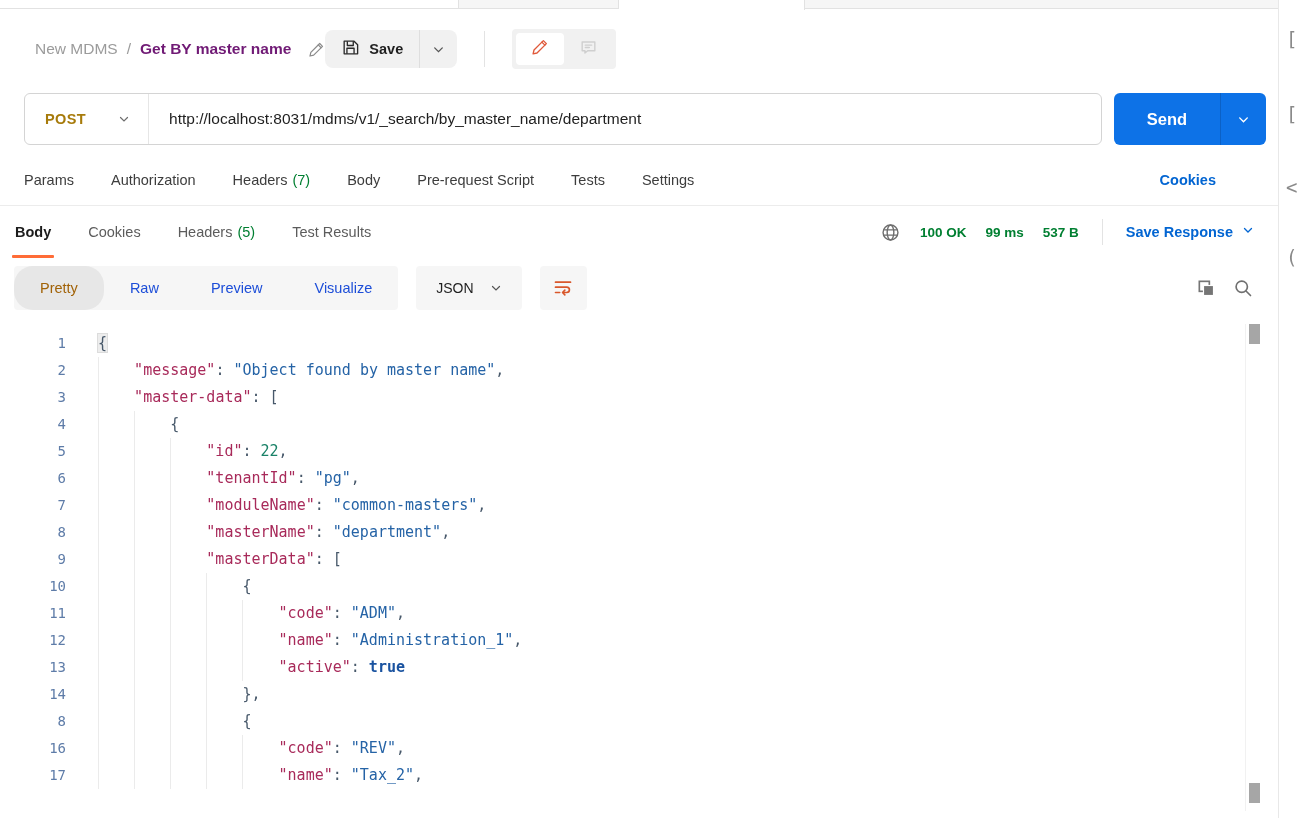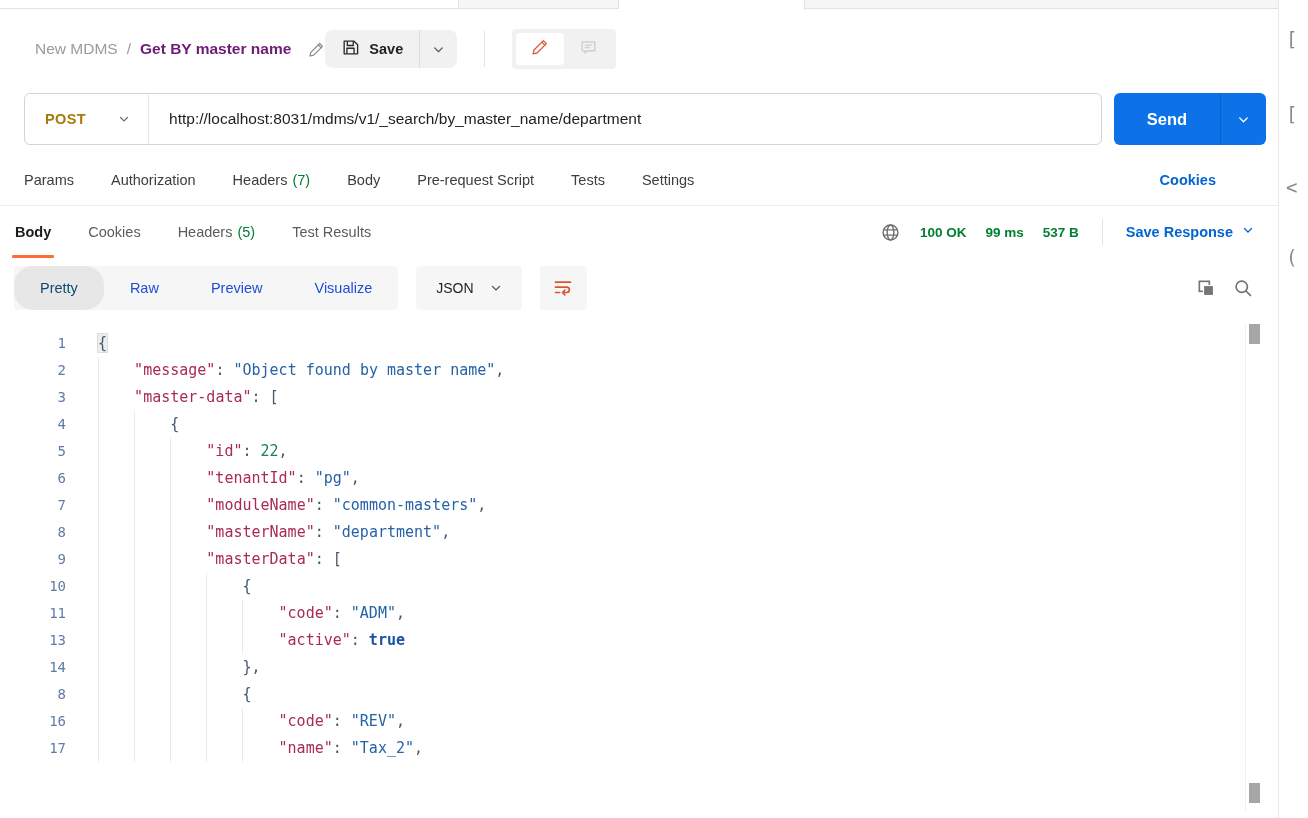--- a/index.html
+++ b/index.html
@@ -60,21 +60,21 @@
   .resp-meta { display:flex; align-items:center; gap:19px; }
   .meta-stat { color:#007f31; font-size:13.5px; font-weight:600; }
   .meta-div { width:1px; height:26px; background:#e3e3e3; margin:0 4px; }
   .save-resp { display:flex; align-items:flex-start; gap:9px; color:#0265d2; font-weight:600; font-size:14.5px; cursor:pointer; }
 
   
   .view-row { height:60px; display:flex; align-items:center; justify-content:space-between; padding:0 25px 0 14px; }
   .view-left { display:flex; align-items:center; gap:18px; }
   .seg-group { display:flex; background:#f6f6f6; border-radius:4px; overflow:hidden; height:44px; }
   .seg { padding:0 26px; display:flex; align-items:center; font-size:14.5px; color:#1d4ed8; cursor:pointer; }
-  .seg.active { background:#e7e7e7; color:#0c4a6e;border-radius:19px; }
+  .seg.active { background:#e7e7e7; color:#a16207;border-radius:19px; }
   .json-btn { display:flex; align-items:center; gap:16px; padding:0 20px; background:#f6f6f6; border-radius:4px; height:44px; font-size:14px; font-weight:400; color:#1f1f1f; cursor:pointer; }
   .wrap-btn { width:47px; height:44px; background:#f6f6f6; border-radius:4px; display:flex; align-items:center; justify-content:center; cursor:pointer; }
   .view-right { display:flex; align-items:center; gap:17px; }
   .icon-btn { display:flex; align-items:center; justify-content:center; cursor:pointer; }
 
   
   .code-area { position:relative; height:499px; padding-top:12px; font-family:"DejaVu Sans Mono", monospace; font-size:15px; }
   .code-line { display:flex; height:27px; line-height:27px; white-space:pre; }
   .ln { width:66px; flex:none; text-align:right; color:#5e7ca8; font-size:14px; }
   .code-content { padding-left:32px; }
@@ -291,20 +291,21 @@
         <div class="code-line"><span class="ln">2</span><span class="code-content"><span class="ind"></span><span class="tk-key">"message"</span><span class="tk-punc">: </span><span class="tk-str">"Object found by master name"</span><span class="tk-punc">,</span></span></div>
         <div class="code-line"><span class="ln">3</span><span class="code-content"><span class="ind"></span><span class="tk-key">"master-data"</span><span class="tk-punc">: [</span></span></div>
         <div class="code-line"><span class="ln">4</span><span class="code-content"><span class="ind"></span><span class="ind"></span><span class="tk-punc">{</span></span></div>
         <div class="code-line"><span class="ln">5</span><span class="code-content"><span class="ind"></span><span class="ind"></span><span class="ind"></span><span class="tk-key">"id"</span><span class="tk-punc">: </span><span class="tk-num">22</span><span class="tk-punc">,</span></span></div>
         <div class="code-line"><span class="ln">6</span><span class="code-content"><span class="ind"></span><span class="ind"></span><span class="ind"></span><span class="tk-key">"tenantId"</span><span class="tk-punc">: </span><span class="tk-str">"pg"</span><span class="tk-punc">,</span></span></div>
         <div class="code-line"><span class="ln">7</span><span class="code-content"><span class="ind"></span><span class="ind"></span><span class="ind"></span><span class="tk-key">"moduleName"</span><span class="tk-punc">: </span><span class="tk-str">"common-masters"</span><span class="tk-punc">,</span></span></div>
         <div class="code-line"><span class="ln">8</span><span class="code-content"><span class="ind"></span><span class="ind"></span><span class="ind"></span><span class="tk-key">"masterName"</span><span class="tk-punc">: </span><span class="tk-str">"department"</span><span class="tk-punc">,</span></span></div>
         <div class="code-line"><span class="ln">9</span><span class="code-content"><span class="ind"></span><span class="ind"></span><span class="ind"></span><span class="tk-key">"masterData"</span><span class="tk-punc">: [</span></span></div>
         <div class="code-line"><span class="ln">10</span><span class="code-content"><span class="ind"></span><span class="ind"></span><span class="ind"></span><span class="ind"></span><span class="tk-punc">{</span></span></div>
         <div class="code-line"><span class="ln">11</span><span class="code-content"><span class="ind"></span><span class="ind"></span><span class="ind"></span><span class="ind"></span><span class="ind"></span><span class="tk-key">"code"</span><span class="tk-punc">: </span><span class="tk-str">"ADM"</span><span class="tk-punc">,</span></span></div>
+        <div class="code-line"><span class="ln">12</span><span class="code-content"><span class="ind"></span><span class="ind"></span><span class="ind"></span><span class="ind"></span><span class="ind"></span><span class="tk-key">"name"</span><span class="tk-punc">: </span><span class="tk-str">"Administration_1"</span><span class="tk-punc">,</span></span></div>
         <div class="code-line"><span class="ln">13</span><span class="code-content"><span class="ind"></span><span class="ind"></span><span class="ind"></span><span class="ind"></span><span class="ind"></span><span class="tk-key">"active"</span><span class="tk-punc">: </span><span class="tk-bool">true</span></span></div>
         <div class="code-line"><span class="ln">14</span><span class="code-content"><span class="ind"></span><span class="ind"></span><span class="ind"></span><span class="ind"></span><span class="tk-punc">},</span></span></div>
         <div class="code-line"><span class="ln">8</span><span class="code-content"><span class="ind"></span><span class="ind"></span><span class="ind"></span><span class="ind"></span><span class="tk-punc">{</span></span></div>
         <div class="code-line"><span class="ln">16</span><span class="code-content"><span class="ind"></span><span class="ind"></span><span class="ind"></span><span class="ind"></span><span class="ind"></span><span class="tk-key">"code"</span><span class="tk-punc">: </span><span class="tk-str">"REV"</span><span class="tk-punc">,</span></span></div>
         <div class="code-line"><span class="ln">17</span><span class="code-content"><span class="ind"></span><span class="ind"></span><span class="ind"></span><span class="ind"></span><span class="ind"></span><span class="tk-key">"name"</span><span class="tk-punc">: </span><span class="tk-str">"Tax_2"</span><span class="tk-punc">,</span></span></div>
       </div>
     <div class="scroll-track">
       <div class="scroll-thumb thumb-top"></div>
       <div class="scroll-thumb thumb-bottom"></div>
     </div>

